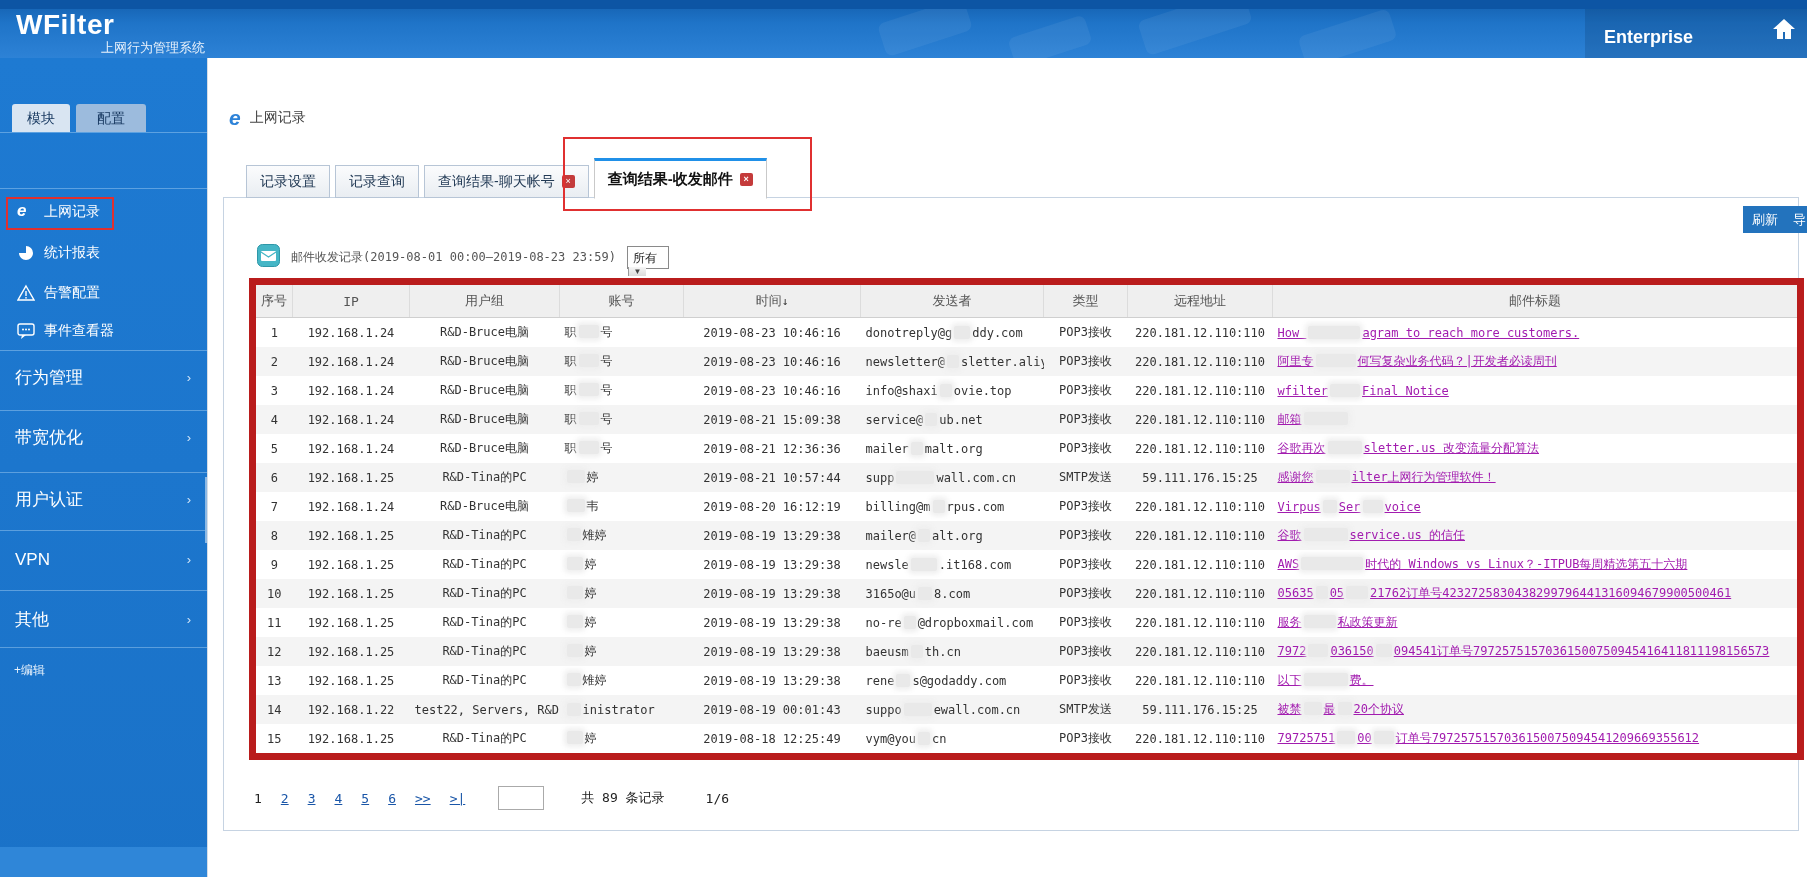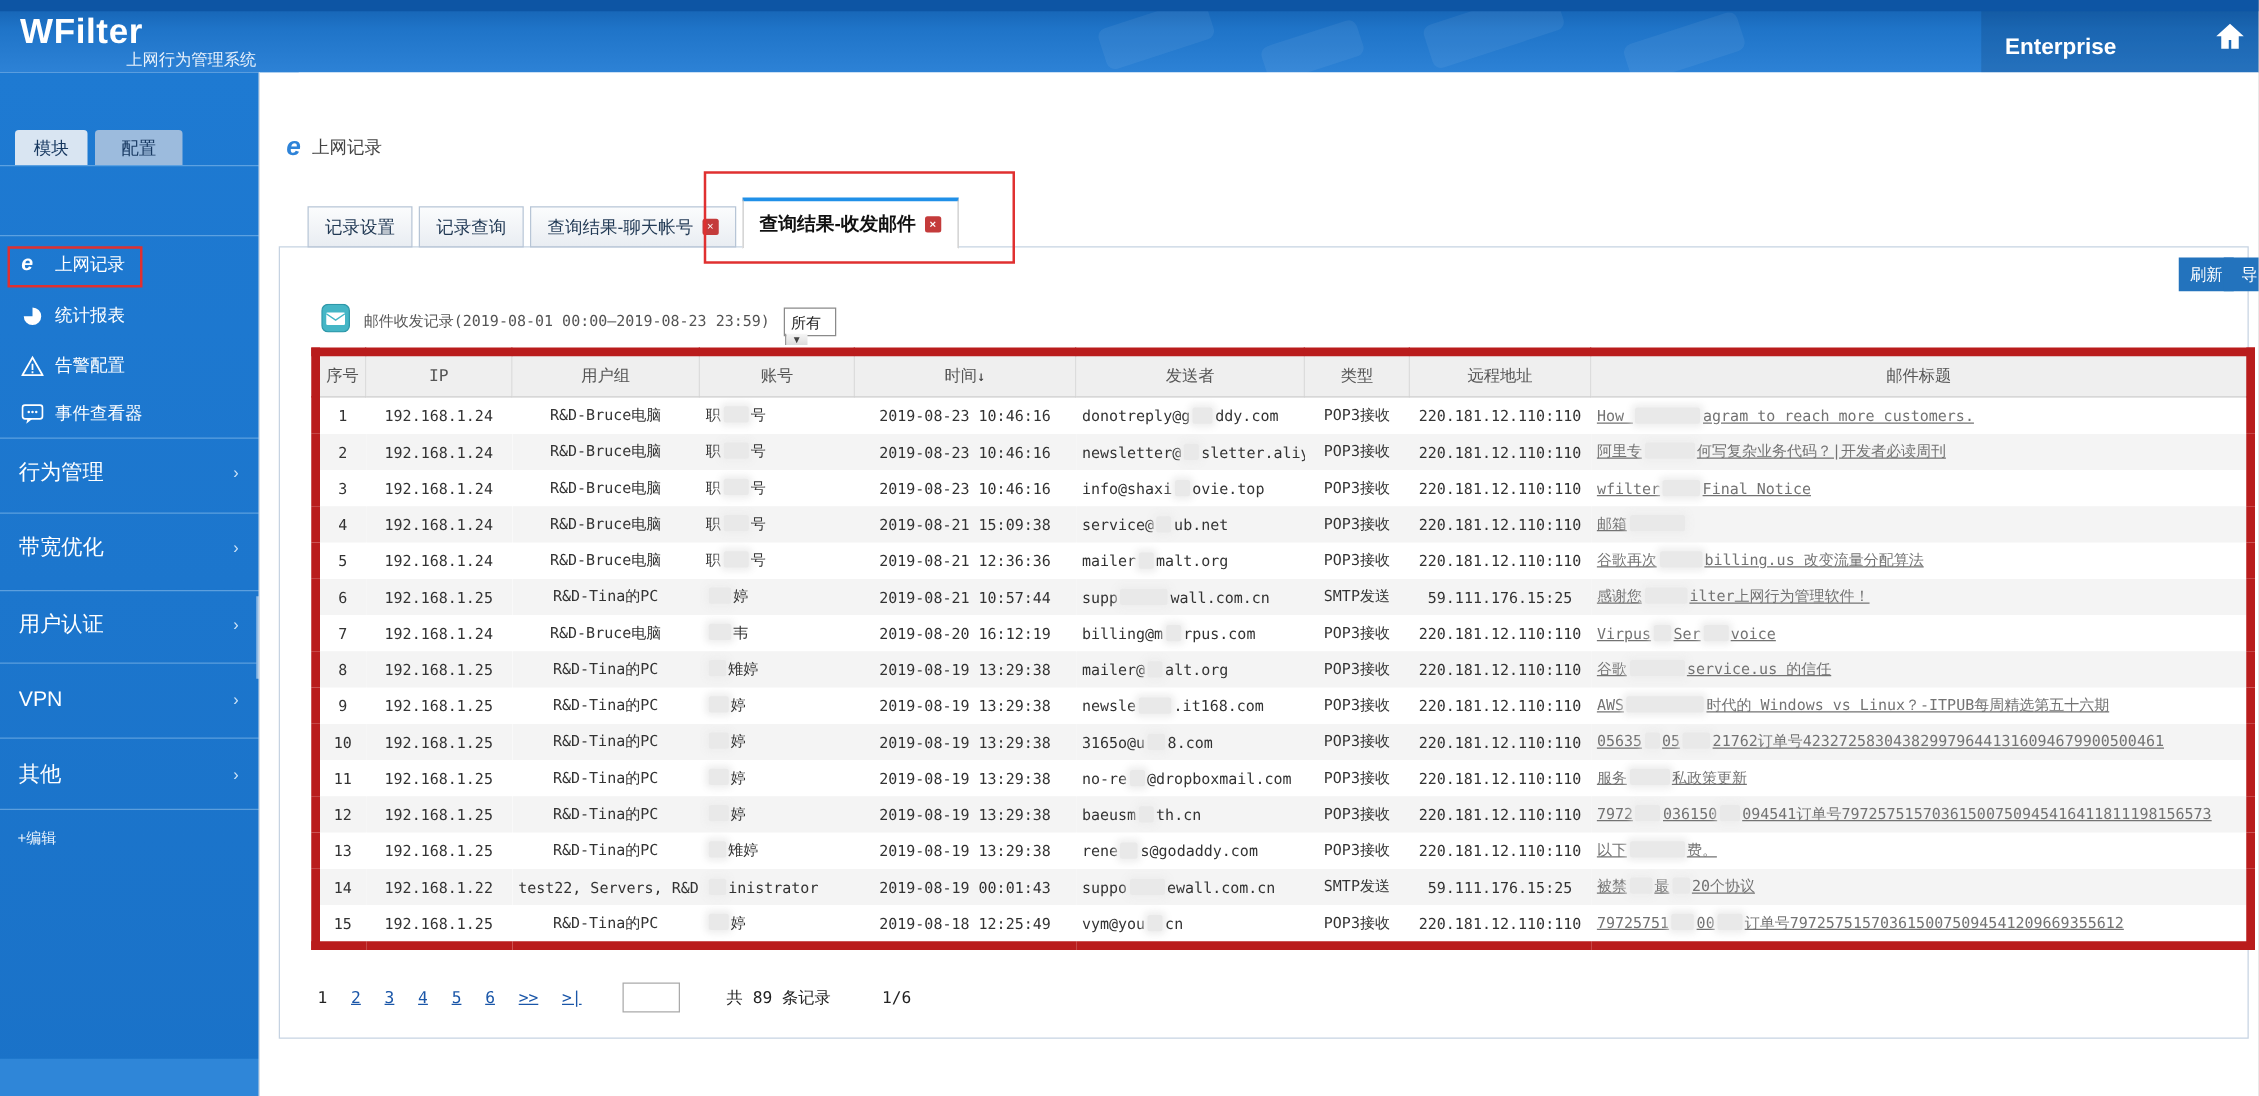--- a/index.html
+++ b/index.html
@@ -10,21 +10,21 @@
     background:linear-gradient(180deg,#135fae 0%,#1f74c8 40%,#2d82d6 100%);}
   .top-strip{position:absolute;left:0;top:0;width:1807px;height:9px;background:#0d55a4;}
   .kb{position:absolute;background:rgba(255,255,255,0.06);border-radius:7px;transform:rotate(-18deg);}
   .hdr-shade{position:absolute;left:1585px;top:0;width:222px;height:58px;background:rgba(8,38,78,0.18);}
   .logo{position:absolute;left:16px;top:9px;font-size:28px;font-weight:bold;color:#fff;letter-spacing:.5px;}
   .logo-sub{position:absolute;left:101px;top:39px;font-size:13px;color:#e8f1fb;}
   .edition{position:absolute;left:1604px;top:27px;font-size:18px;font-weight:bold;color:#fff;}
   .home{position:absolute;left:1771px;top:16px;width:26px;height:26px;cursor:pointer;}
   
   .sidebar{position:absolute;left:0;top:58px;width:207px;height:819px;
-    background:linear-gradient(180deg,#1e7ad2 0%,#1a72c8 100%);color:#fff;padding-left:32px;}
+    background:linear-gradient(180deg,#1e7ad2 0%,#1a72c8 100%);color:#fff;}
   .sb-sep{position:absolute;left:0;width:207px;height:0;border-top:1px solid rgba(170,210,245,0.45);}
   .sb-tab{position:absolute;top:46px;height:28px;line-height:28px;text-align:center;font-size:14px;
     color:#15365e;border-radius:3px 3px 0 0;cursor:pointer;}
   .sb-tab.mod{left:12px;width:58px;background:#d9e5f2;}
   .sb-tab.cfg{left:76px;width:70px;background:#9cbbdd;}
   .sb-sec{position:absolute;left:0;width:207px;height:40px;line-height:40px;padding-left:15px;
     box-sizing:border-box;font-size:17px;cursor:pointer;}
   .sb-sec .chev{position:absolute;right:16px;top:0;font-size:13px;color:#cfe4f8;}
   .sb-item{position:absolute;left:0;width:207px;height:28px;line-height:28px;font-size:14px;cursor:pointer;}
   .sb-item .ic{position:absolute;left:17px;top:5px;width:18px;height:18px;}
@@ -61,21 +61,21 @@
   table.tbl{position:absolute;left:25px;top:80px;width:1548px;border-collapse:collapse;table-layout:fixed;
     font-family:"DejaVu Sans Mono",monospace;font-size:12px;color:#333;border:7px solid #b91c1c;padding-left:11px;}
   .tbl thead th{height:30px;background:#efefef;color:#555;font-weight:normal;font-size:13px;
     border-right:1px solid #dcdcdc;border-bottom:1px solid #cfcfcf;cursor:pointer;white-space:nowrap;}
   .tbl thead th:last-child{border-right:none;}
   .tbl td{height:29px;padding:0 5px;white-space:nowrap;overflow:hidden;}
   .tbl tbody tr:nth-child(even){background:#f4f4f4;}
   .ta-c{text-align:center;} .ta-l{text-align:left;}
   .redact{display:inline-block;height:13px;border-radius:2px;background:#e9e9e9;
     box-shadow:0 0 5px 3px rgba(238,238,238,0.95);vertical-align:-2px;margin:0 2px;}
-  a.subject-link{color:#737373;text-decoration:underline;cursor:pointer;}
+  a.subject-link{color:#a21caf;text-decoration:underline;cursor:pointer;}
   .sort-arrow{font-size:11px;color:#333;}
   
   .pager{position:absolute;left:30px;top:588px;display:flex;align-items:center;gap:19px;
     font-family:"DejaVu Sans Mono",monospace;font-size:13px;color:#222;}
   .pager a{color:#1a56a8;text-decoration:underline;cursor:pointer;}
   .pager .jump{width:40px;height:20px;border:1px solid #aaa;margin-left:14px;}
   .pager .total{margin-left:18px;color:#222;}
   .pager .ind{margin-left:22px;}
   
   .annot{position:absolute;border:2px solid #e03030;z-index:50;pointer-events:none;}
@@ -291,21 +291,21 @@
             </tr>
             <tr>
               <td class="ta-c">5</td>
               <td class="ta-c">192.168.1.24</td>
               <td class="ta-c">R&amp;D-Bruce电脑</td>
               <td class="ta-l"><span>职</span><span class="redact" style="width: 20px;"></span><span>号</span></td>
               <td class="ta-c">2019-08-21 12:36:36</td>
               <td class="ta-l"><span>mailer</span><span class="redact" style="width: 12px;"></span><span>malt.org</span></td>
               <td class="ta-c">POP3接收</td>
               <td class="ta-c">220.181.12.110:110</td>
-              <td class="ta-l"><a class="subject-link"><span>谷歌再次</span><span class="redact" style="width: 34px;"></span><span>billing.us 改变流量分配算法</span></a></td>
+              <td class="ta-l"><a class="subject-link"><span>谷歌再次</span><span class="redact" style="width: 34px;"></span><span>sletter.us 改变流量分配算法</span></a></td>
             </tr>
             <tr>
               <td class="ta-c">6</td>
               <td class="ta-c">192.168.1.25</td>
               <td class="ta-c">R&amp;D-Tina的PC</td>
               <td class="ta-l"><span class="redact" style="width: 18px;"></span><span>婷</span></td>
               <td class="ta-c">2019-08-21 10:57:44</td>
               <td class="ta-l"><span>supp</span><span class="redact" style="width: 38px;"></span><span>wall.com.cn</span></td>
               <td class="ta-c">SMTP发送</td>
               <td class="ta-c">59.111.176.15:25</td>

